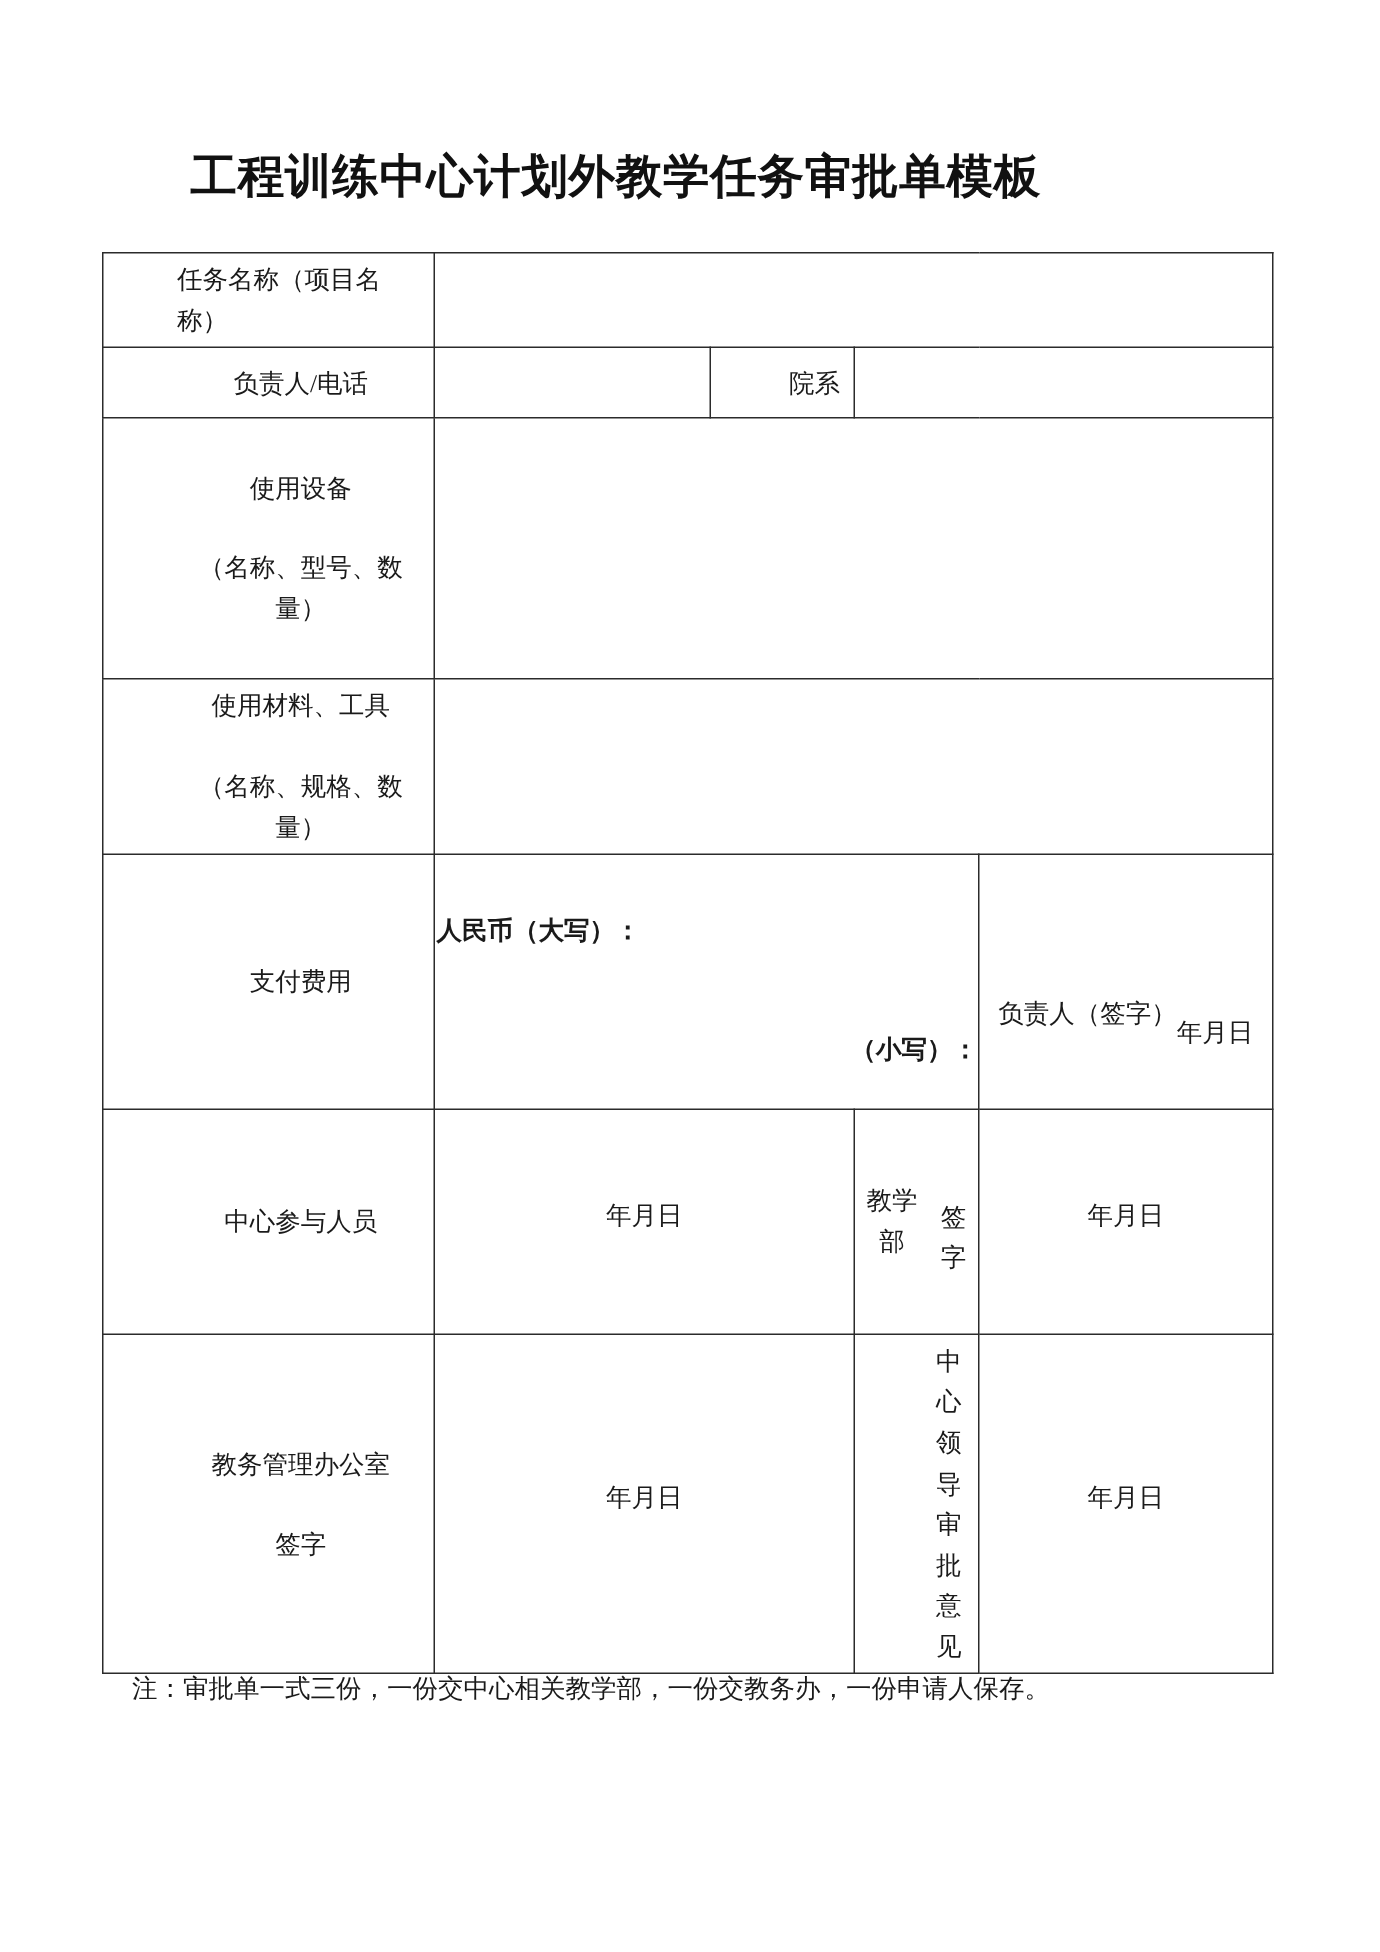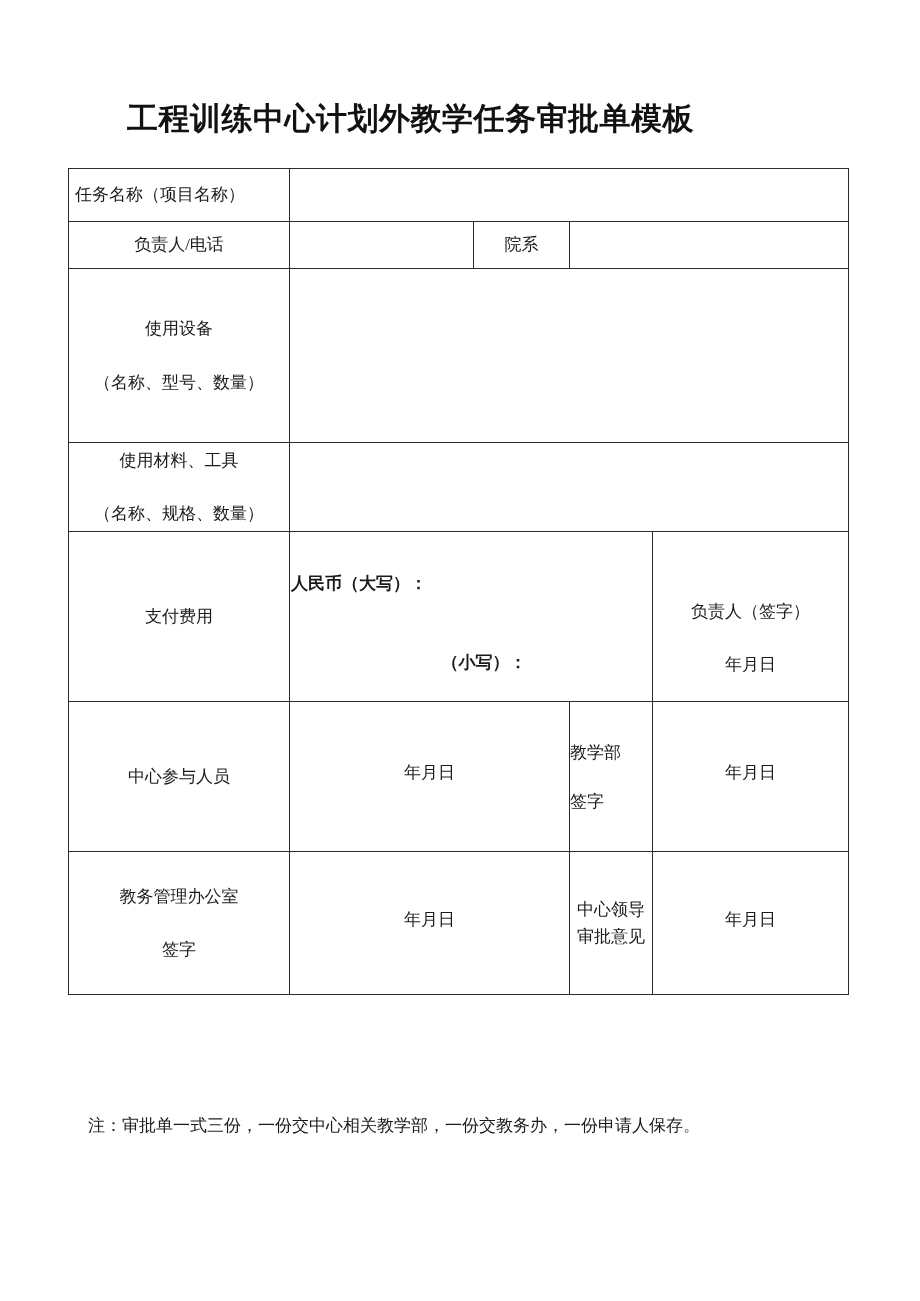--- a/index.html
+++ b/index.html
@@ -58,20 +58,21 @@
     vertical-align: middle;
     text-align: center;
     font-family: "Liberation Serif", "DejaVu Serif", serif;
     font-size: 17px;
     color: #1a1a1a;
   }
 
   .cell-inner {
     padding: 4px 6px;
     box-sizing: border-box;
+    margin-left: 43px;
   }
 
   
   .lbl-left {
     text-align: left;
     padding-left: 6px;
   }
   .lbl-center { text-align: center; }
 
   .two-line span {
@@ -88,47 +89,45 @@
     vertical-align: top;
     position: relative;
     height: 100%;
     font-weight: bold;
   }
   .pay-upper {
     text-align: left;
     padding: 12px 0 0 1px;
   }
   .pay-lower {
-    text-align: center;
+    text-align: right;
     padding: 52px 0 0 26px;
   }
 
   .date-bottom {
     display: flex;
     flex-direction: column;
     justify-content: flex-end;
     align-items: center;
     height: 100%;
     box-sizing: border-box;
     padding-bottom: 8px;
   }
 
   .center-mid-bottom {
     display: flex;
-    flex-direction: column;
     justify-content: center;
-    align-items: flex-start;
+    align-items: center;
     height: 100%;
     box-sizing: border-box;
   }
   .center-mid-bottom .pad-under { margin-top: 22px; }
 
   .resp-block {
     display: flex;
-    flex-direction: column;
     justify-content: center;
     align-items: center;
     height: 100%;
     box-sizing: border-box;
     padding-top: 42px;
   }
   .resp-block .resp-date { margin-top: 26px; }
 
   .empty-cell { }
 

